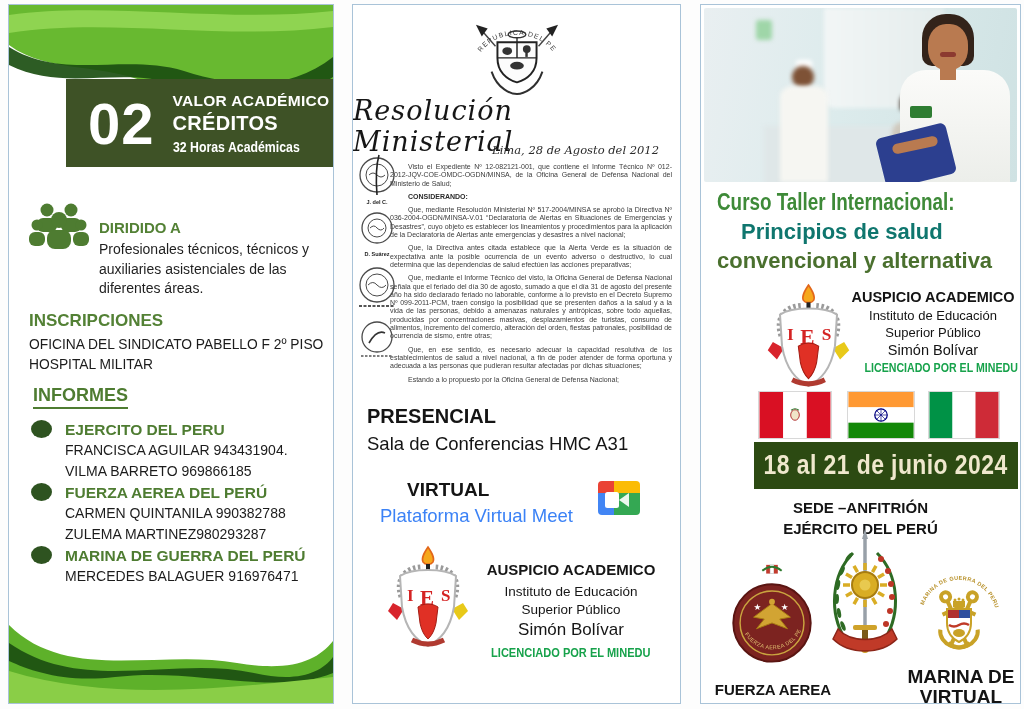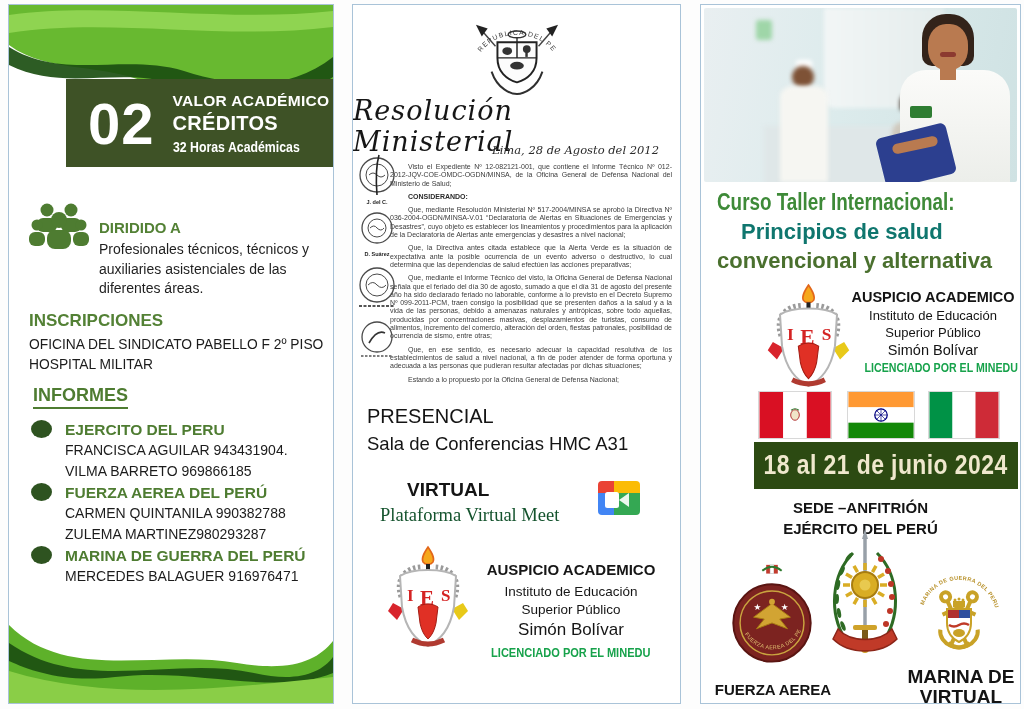--- a/index.html
+++ b/index.html
@@ -46,24 +46,24 @@
                  font-size:27px; color:#161616; letter-spacing:1px; }
   .doc-date    { left:0; top:138px; width:306px; text-align:right;
                  font-family:"DejaVu Serif", serif; font-style:italic;
                  font-size:11.5px; color:#2a2a2a; }
   .doc-body    { left:37px; top:158px; width:282px; font-size:7px; line-height:8.3px;
                  color:#3a3a3a; text-align:justify; }
   .doc-body p  { margin-bottom:5px; text-indent:18px; }
   .doc-consid  { font-weight:800; color:#2a2a2a; margin-bottom:5px; text-indent:18px; }
   .stamp       { position:absolute; left:2px; text-align:center; width:44px; }
   .stamp-label { font-size:5.5px; font-weight:700; color:#222; margin-top:-2px; }
-  .presencial-h{ left:14px; top:400px; font-size:20px; font-weight:400; color:#141414;text-align:center; }
+  .presencial-h{ left:14px; top:400px; font-size:20px; font-weight:700; color:#141414;text-align:center; }
   .presencial-b{ left:14px; top:428px; font-size:18.5px; color:#141414; }
   .virtual-h   { left:27px; top:474px; font-size:19px; font-weight:800; color:#141414;margin-left:27px; }
-  .virtual-b   { left:27px; top:500px; font-size:18.5px; color:#14532d;font-family:Liberation Serif, serif; }
+  .virtual-b   { left:27px; top:500px; font-size:18.5px; color:#3b82f6; }
   .meet-icon   { left:241px; top:470px; }
   .crest-mid   { left:34px; top:540px; }
   .ausp-mid    { left:118px; top:556px; width:200px; text-align:center; color:#161616; }
   .ausp-h      { font-size:15px; font-weight:800; }
   .ausp-l1     { font-size:13.5px; margin-top:6px; }
   .ausp-l2     { font-size:13.5px; margin-top:3px; }
   .ausp-l3     { font-size:17px;  margin-top:3px; }
   .ausp-lic    { font-size:13px; font-weight:800; color:#17a24b; margin-top:5px; white-space:nowrap; }
 
   

